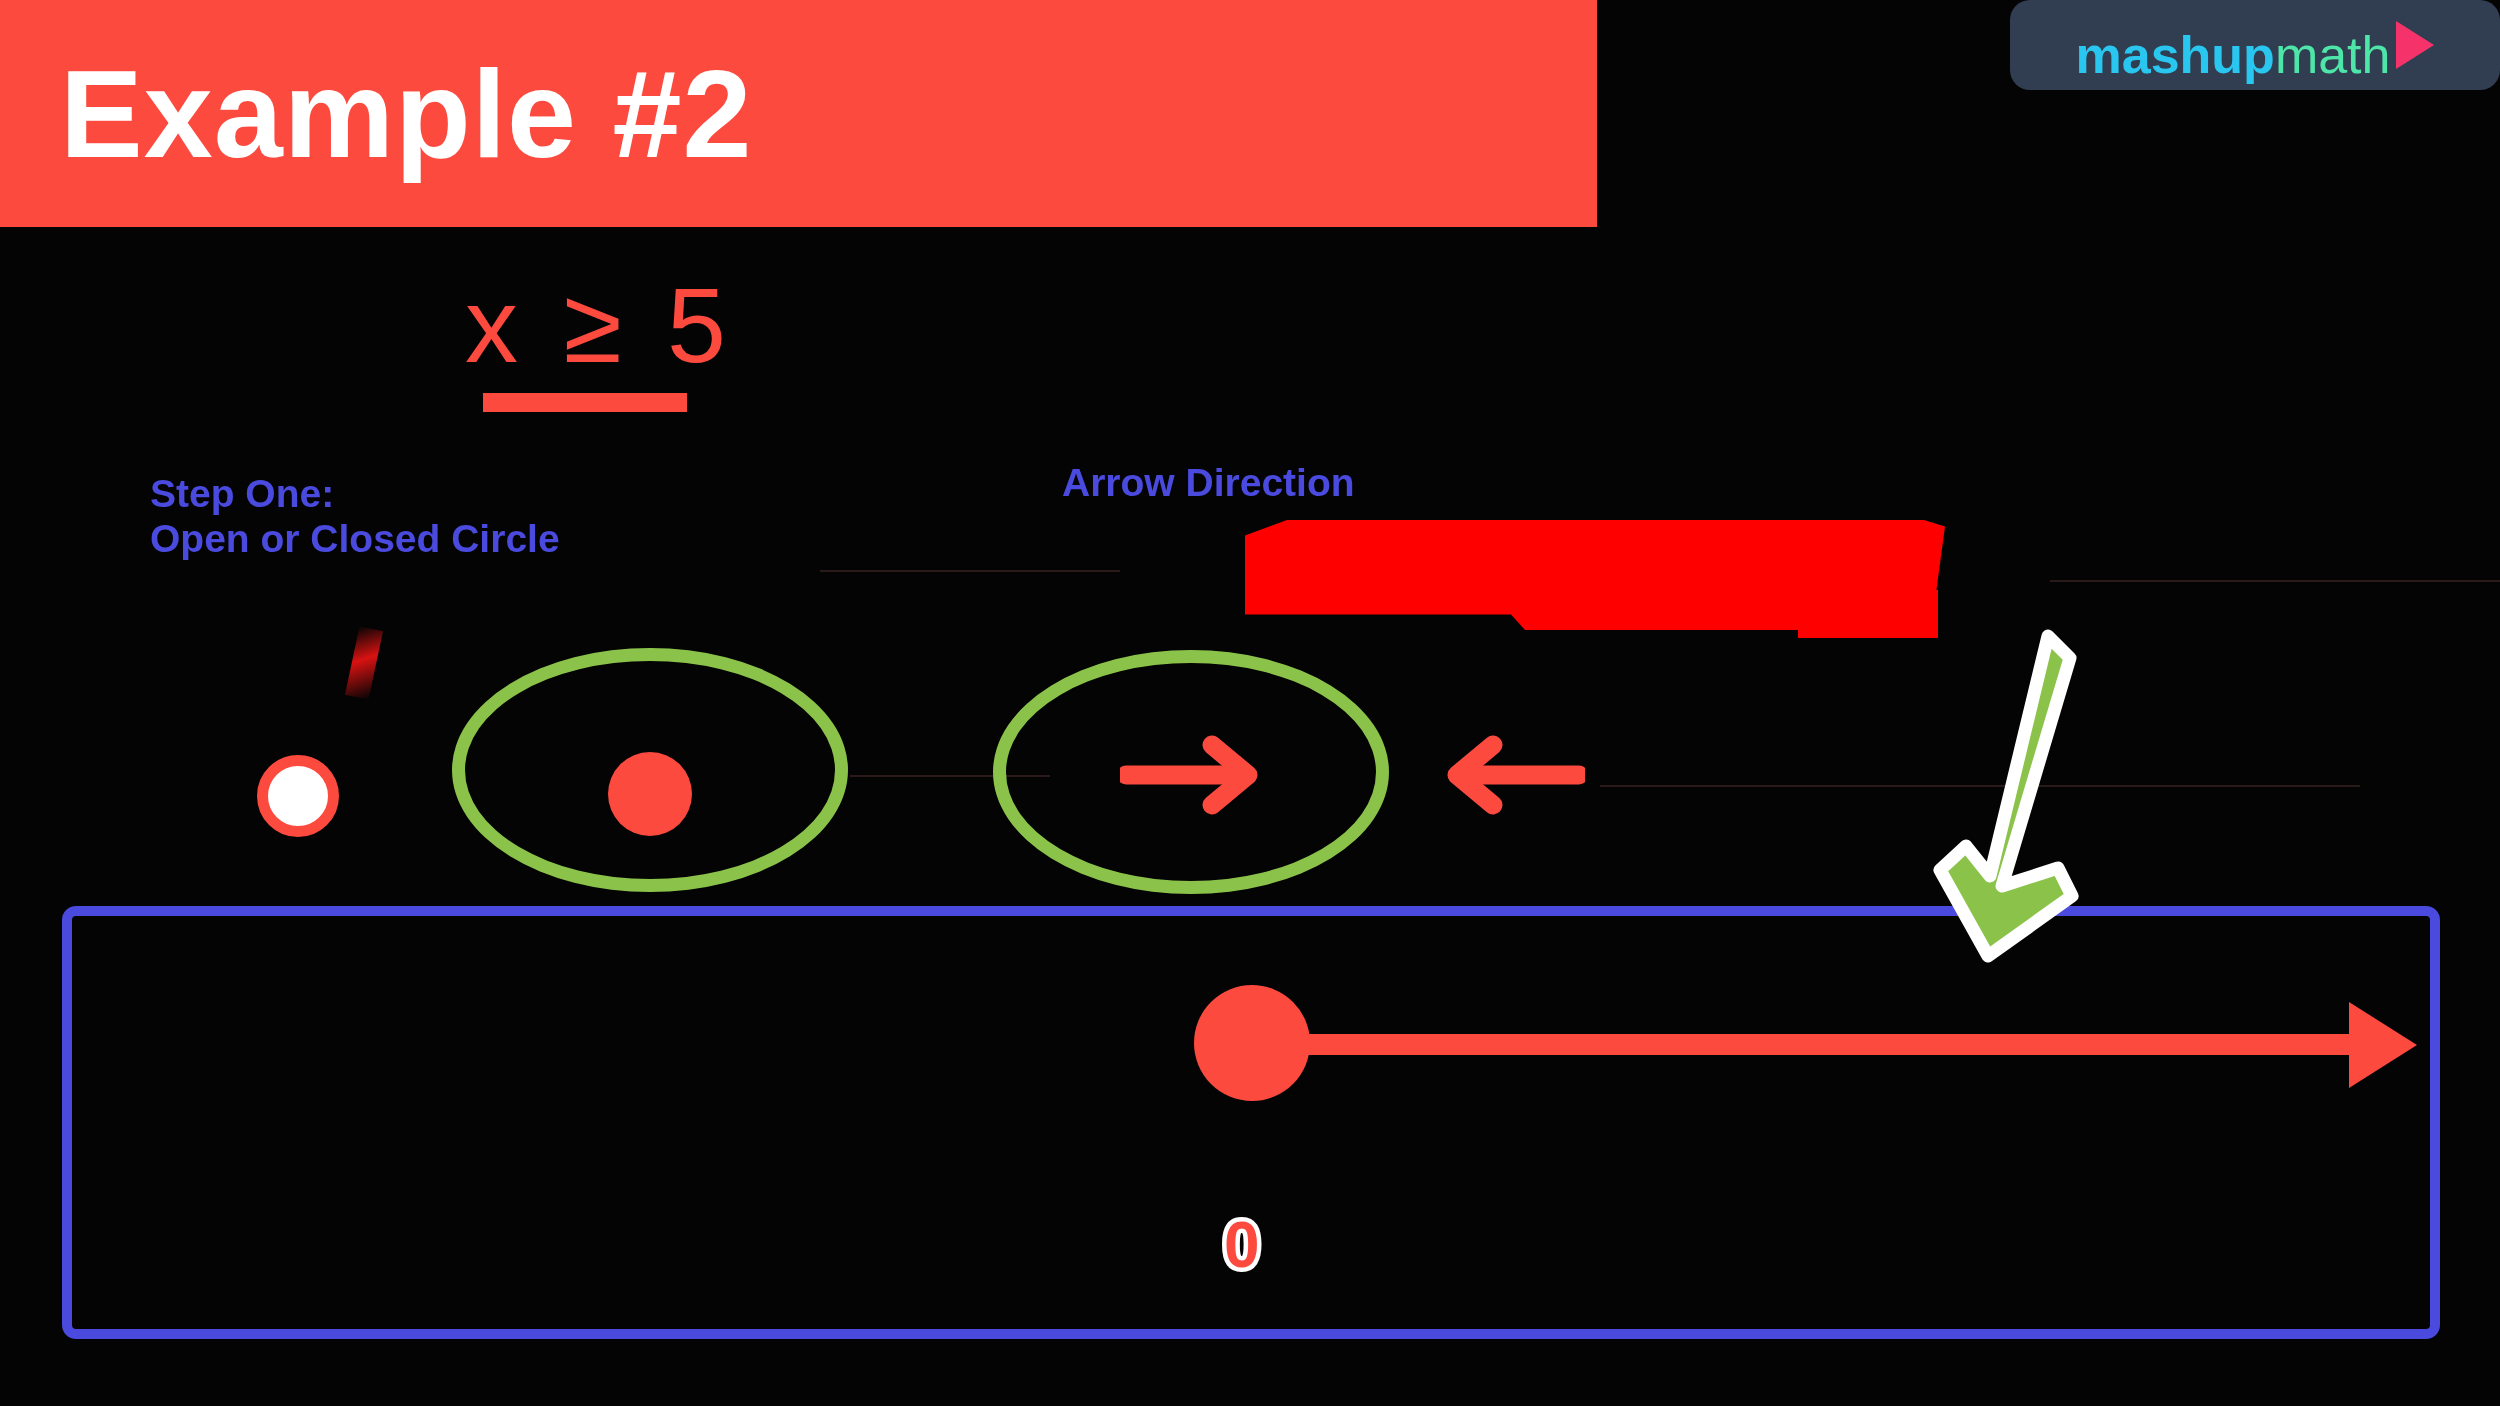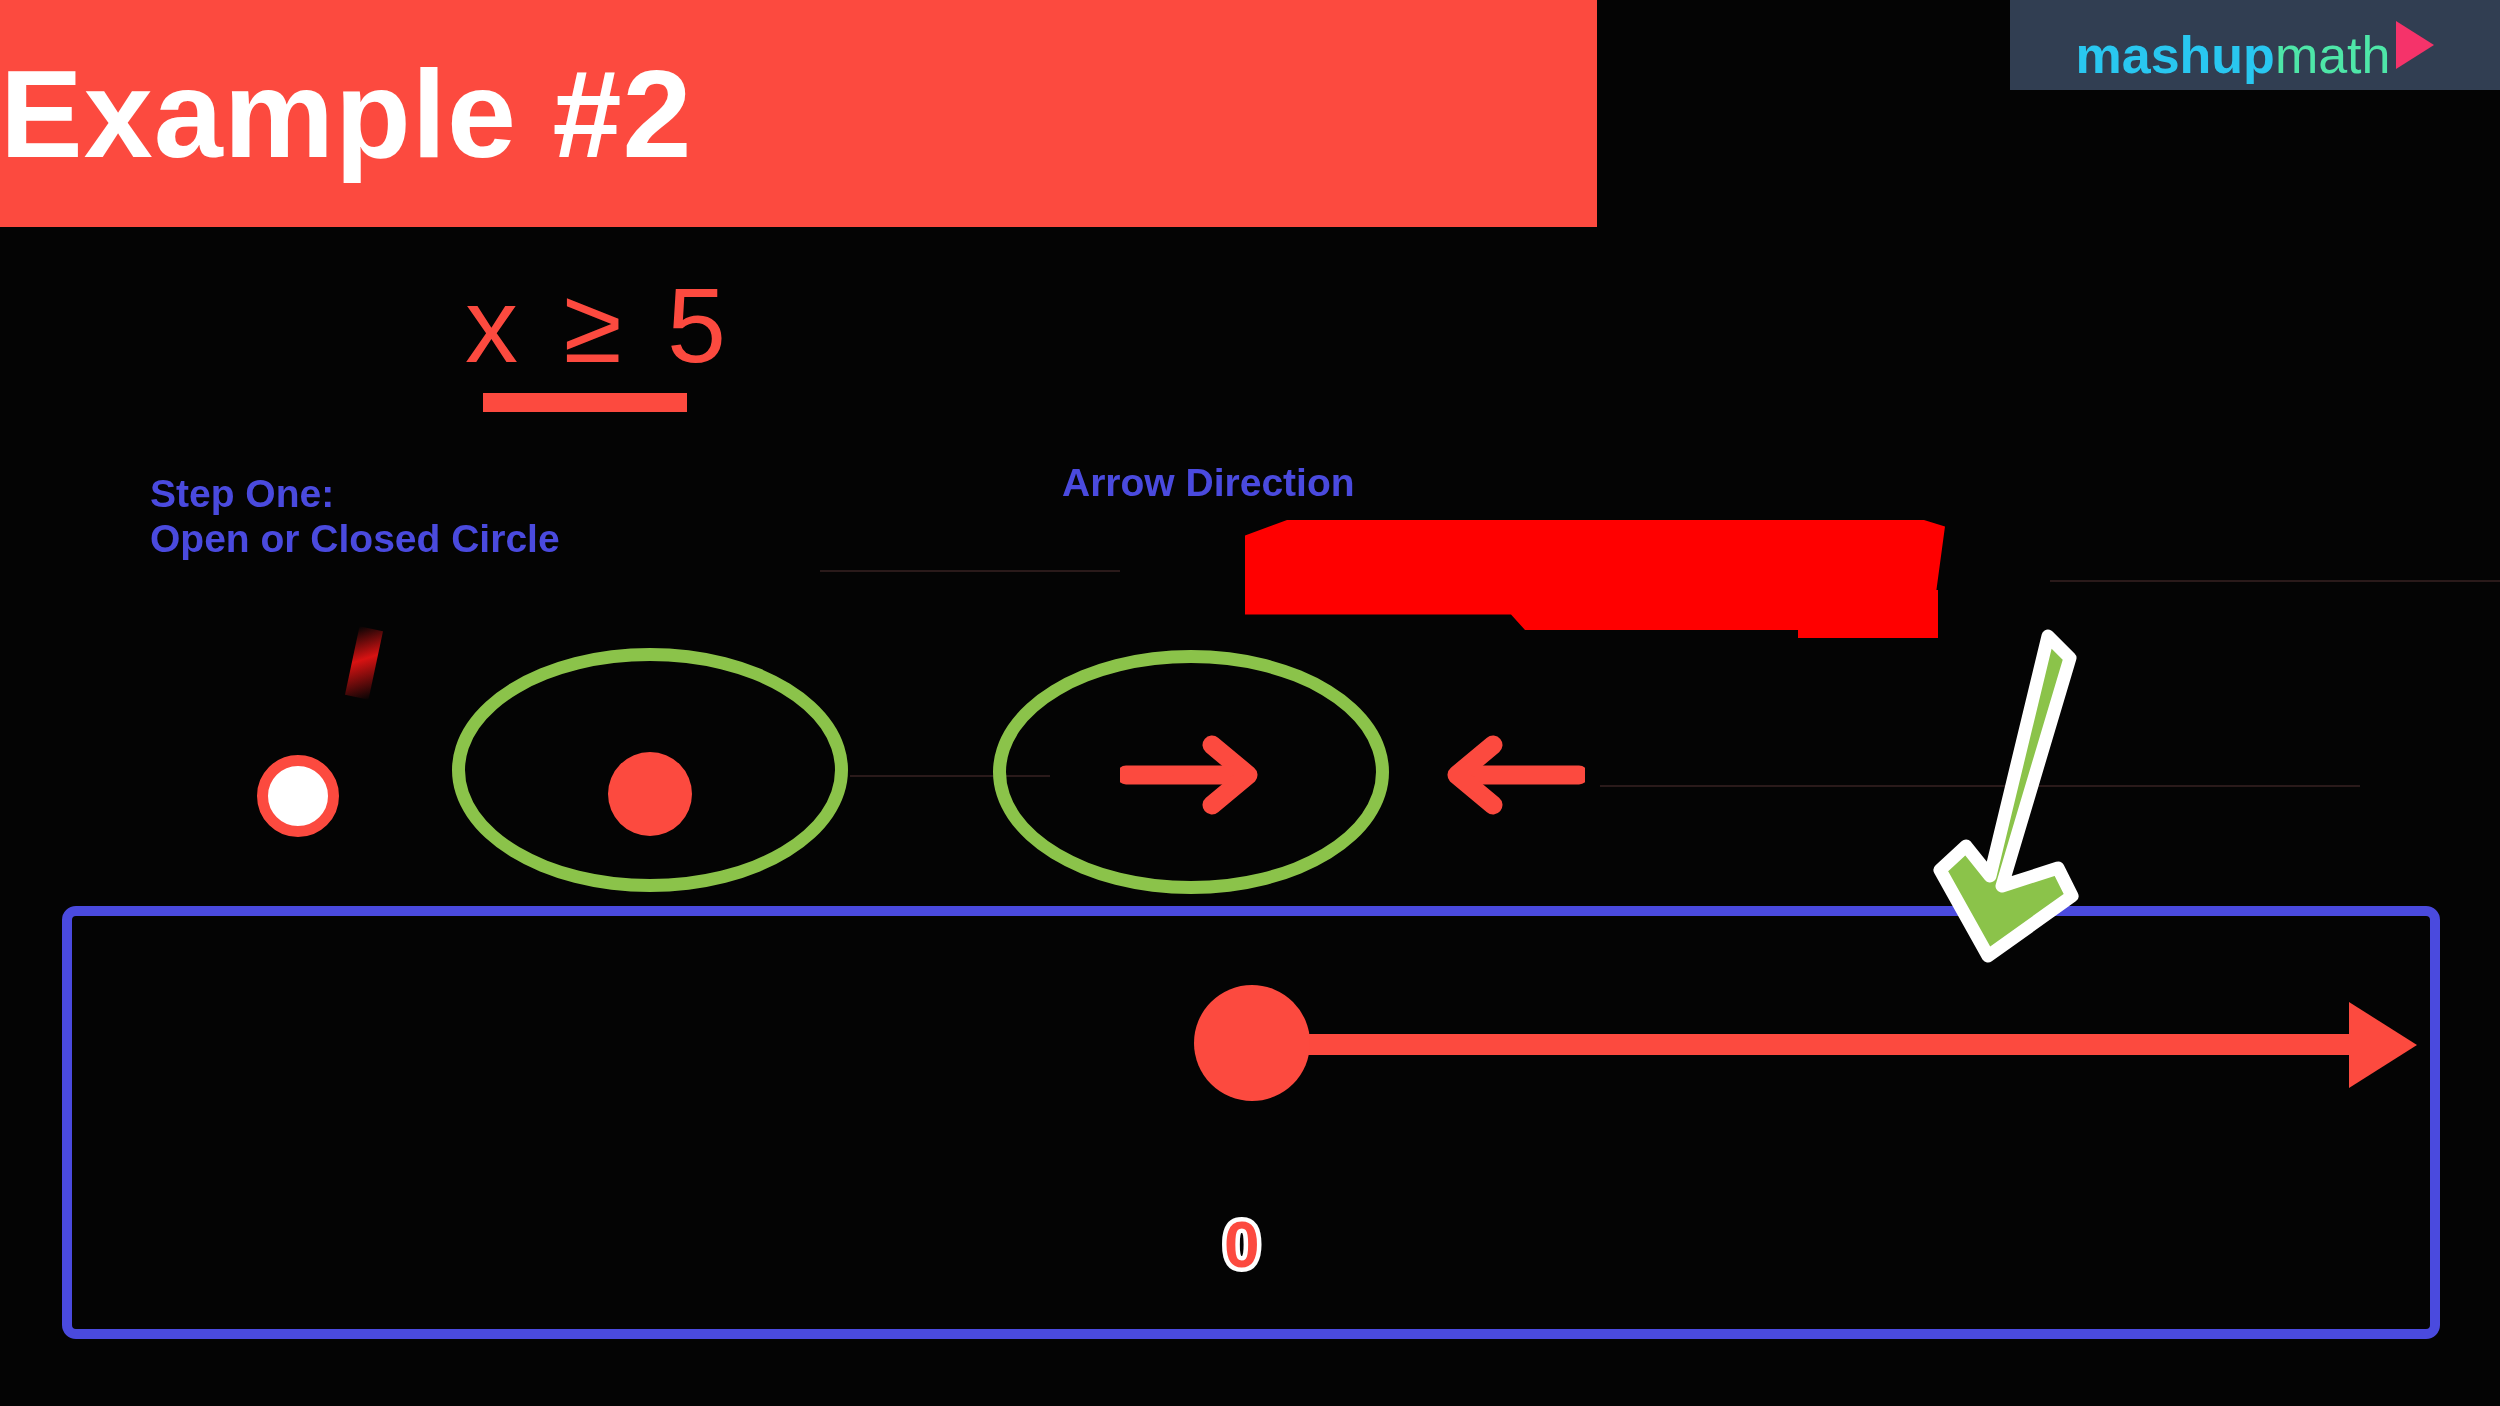--- a/index.html
+++ b/index.html
@@ -27,35 +27,37 @@
     height: 227px;
     background: #fc4a3f;
     display: flex;
     align-items: center;
   }
   #title-text {
     color: #ffffff;
     font-size: 124px;
     font-weight: 600;
     letter-spacing: 1px;
+    margin-left: 60px;
     line-height: 1;
     white-space: nowrap;
   }
 
   
   #logo {
     position: absolute;
     right: 0;
     top: 0;
     width: 490px;
     height: 90px;
     background: #313e52;
     display: flex;
     align-items: center;
     justify-content: center;
+    border-radius: 20px;
   }
   #logo-wordmark {
     font-size: 52px;
     font-weight: 700;
     line-height: 1;
     white-space: nowrap;
     display: flex;
     align-items: baseline;
   }
   .logo-part-1 { color: #29c7f0; font-weight: 700; }

